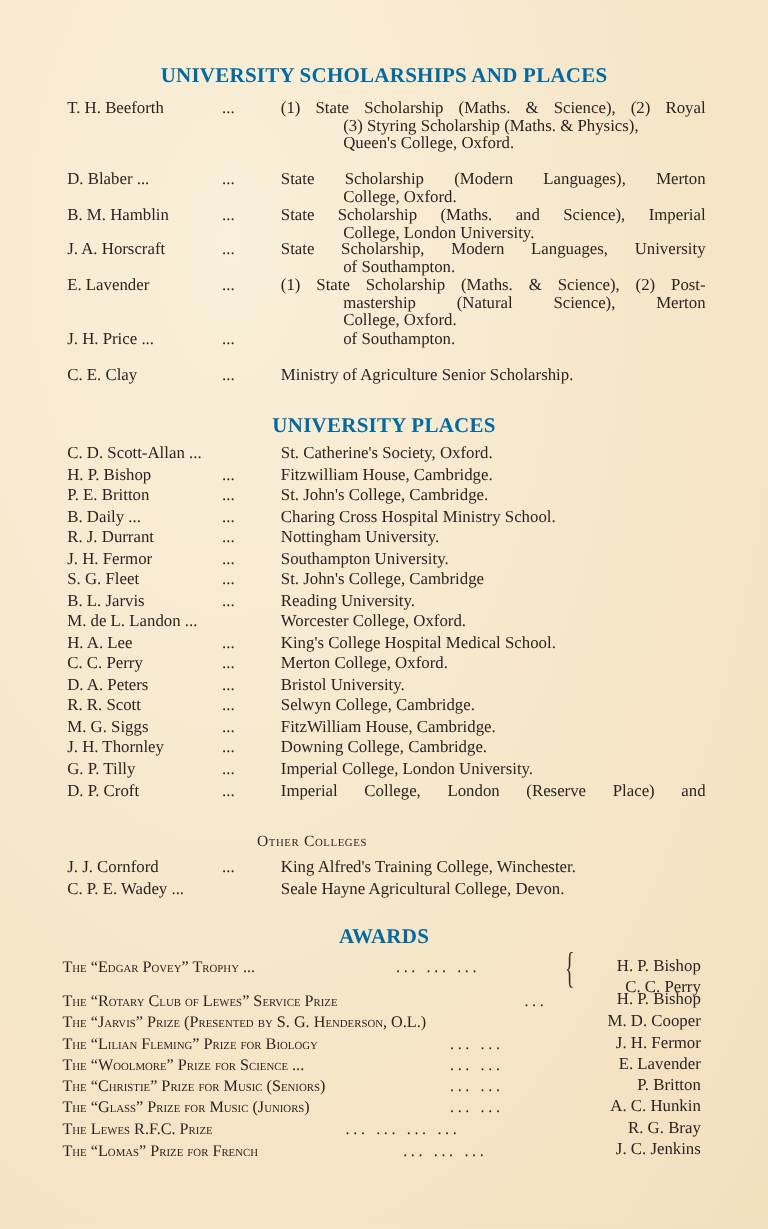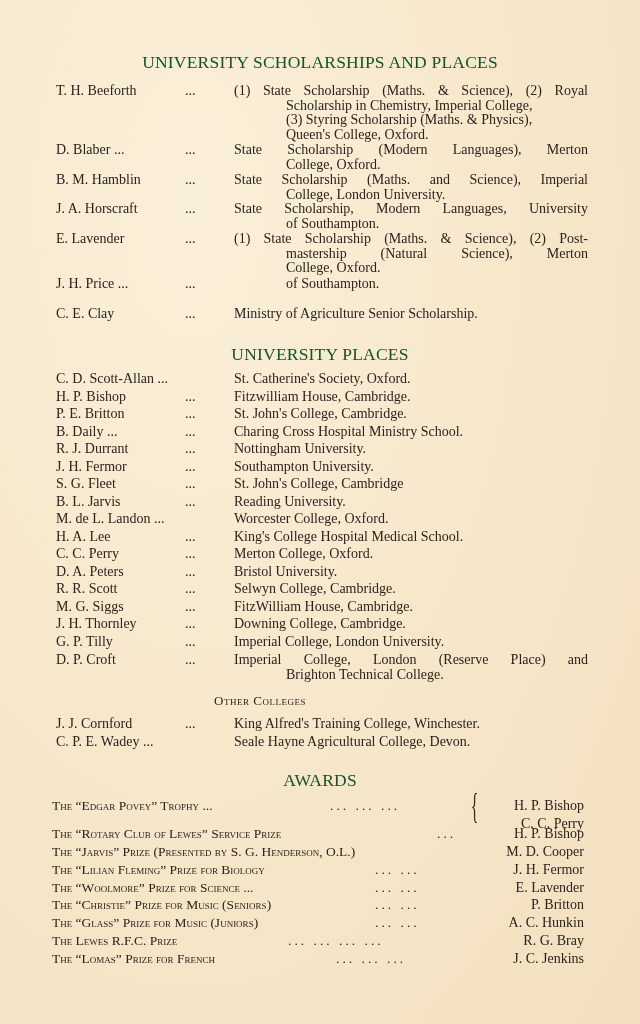--- a/index.html
+++ b/index.html
@@ -6,22 +6,22 @@
   body {
     width:640px; height:1024px; overflow:hidden;
     background:#f7e9cf;
     background-image: radial-gradient(ellipse at 30% 20%, #faefd9 0%, #f6e6c8 60%, #f2dfbe 100%);
     font-family:"Liberation Serif","DejaVu Serif",serif;
     color:#2a2320;
     position:relative;
   }
   .page { position:absolute; left:0; top:0; width:640px; height:1024px; }
   h1, h2 {
-    font-family:"Liberation Serif",serif; font-weight:normal; text-align:center;
-    margin:0; position:absolute; left:0; width:640px; letter-spacing:0.2px; color:#14532d;
+    font-family:"Liberation Serif",serif; font-weight:bold; text-align:center;
+    margin:0; position:absolute; left:0; width:640px; letter-spacing:0.2px; color:#0369a1;
   }
   h1 { top:52px; font-size:17.5px; }
   .h-places { top:344px; font-size:17.5px; }
   .h-awards { top:770px; font-size:17.5px; }
   .h-other { position:absolute; top:693px; left:0; width:520px; text-align:center; font-size:13px; font-variant:small-caps; letter-spacing:0.5px; }
   .row { position:absolute; left:0; width:640px; font-size:14px; line-height:14.5px; }
   .name { position:absolute; left:56px; white-space:nowrap; }
   .dots { position:absolute; left:185px; }
   .desc { position:absolute; left:234px; width:354px; text-align:justify; }
   .desc .cont { display:block; padding-left:52px; text-align:justify; text-align-last:left; }
@@ -37,21 +37,20 @@
 <body>
 
 <div class="page">
   <h1>UNIVERSITY SCHOLARSHIPS AND PLACES</h1>
 
   <div class="row" style="top:84px">
     <span class="name">T. H. Beeforth</span>
     <span class="dots">...</span>
     <span class="desc">
       <span class="first">(1) State Scholarship (Maths. &amp; Science), (2) Royal</span>
-      <span class="cont">Scholarship in Chemistry, Imperial College,</span>
       <span class="cont">(3) Styring Scholarship (Maths. &amp; Physics),</span>
       <span class="cont">Queen's College, Oxford.</span>
     </span>
   </div>
   <div class="row" style="top:143px">
     <span class="name">D. Blaber ...</span>
     <span class="dots">...</span>
     <span class="desc">
       <span class="first">State Scholarship (Modern Languages), Merton</span>
       <span class="cont">College, Oxford.</span>
@@ -178,21 +177,20 @@
     <div class="row" style="top:635px">
         <span class="name">G. P. Tilly</span>
         <span class="dots">...</span>
         <span class="desc">Imperial College, London University.</span>
       </div>
     <div class="row" style="top:653px">
       <span class="name">D. P. Croft</span>
       <span class="dots">...</span>
       <span class="desc">
         <span class="first">Imperial College, London (Reserve Place) and</span>
-        <span class="cont">Brighton Technical College.</span>
       </span>
     </div>
   </div>
 
   <div class="h-other">Other Colleges</div>
   <div class="pl">
     <div class="row" style="top:717px">
         <span class="name">J. J. Cornford</span>
         <span class="dots">...</span>
         <span class="desc">King Alfred's Training College, Winchester.</span>

